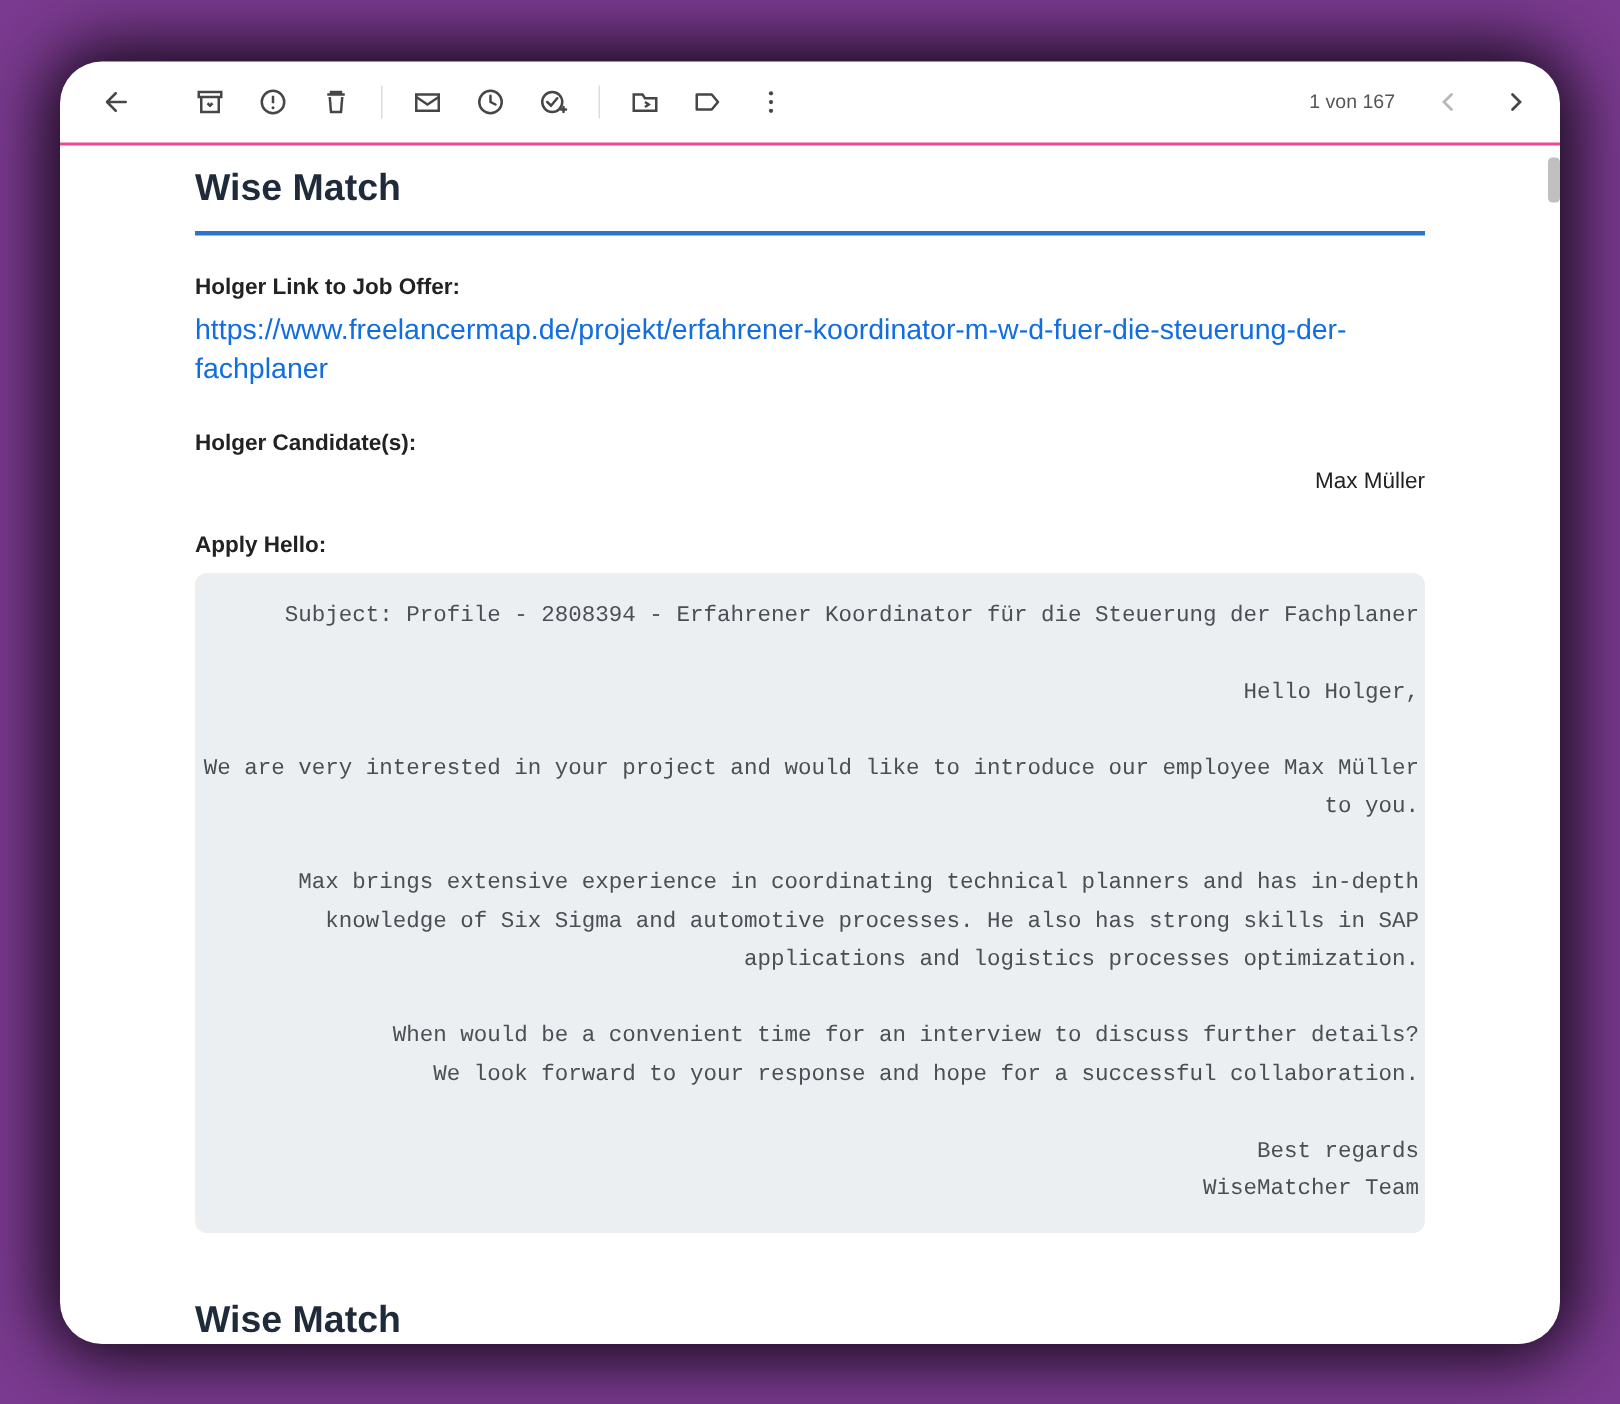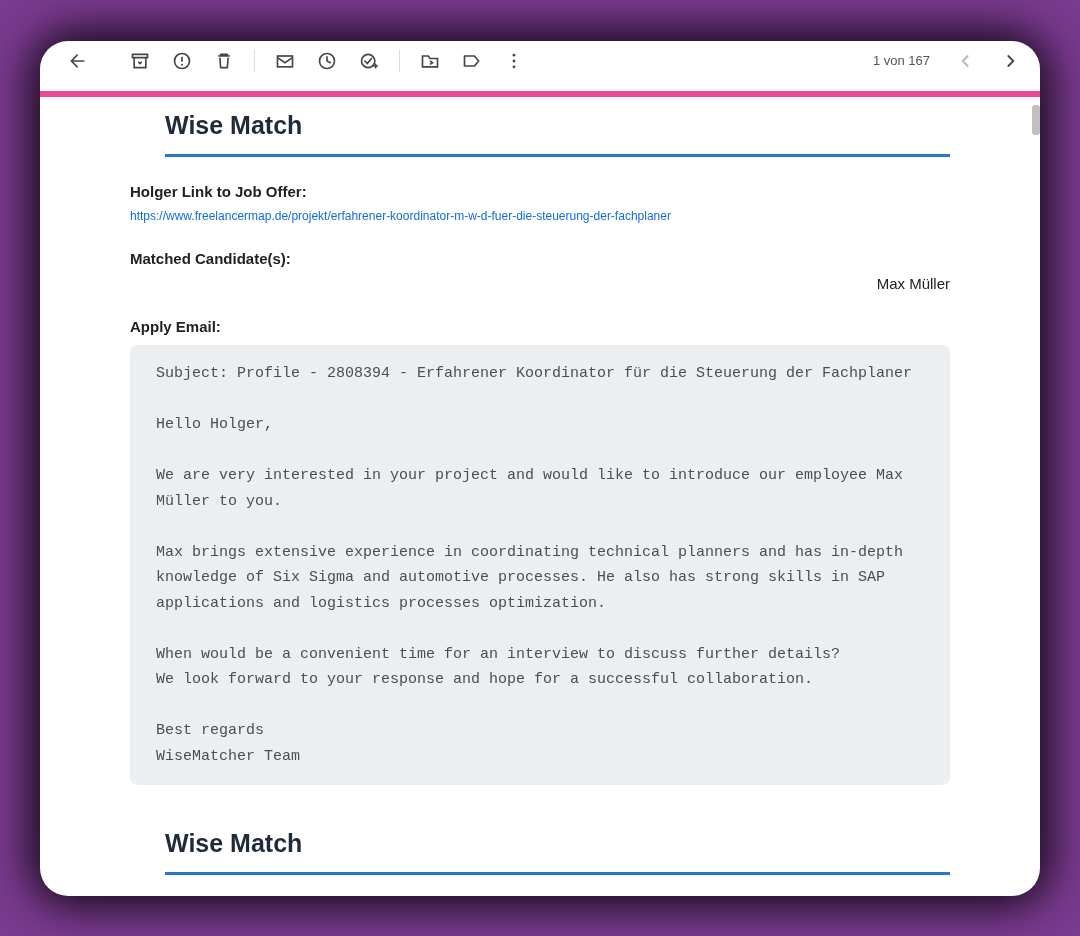--- a/index.html
+++ b/index.html
@@ -31,23 +31,23 @@
     z-index: 1;
     width: 100%;
     height: 100%;
     background: #ffffff;
     border-radius: 28px;
     overflow: hidden;
   }
   .toolbar {
     height: 56px;
     display: flex;
-    align-items: flex-start;
+    align-items: center;
     padding: 0 10px 0 18px;
-    border-bottom: 6px solid #ec4899;
+    border-bottom: 2px solid #ec4899;
   }
   .tb-left { display: flex; align-items: center; gap: 2px; }
   .tb-btn {
     width: 40px; height: 40px;
     display: flex; align-items: center; justify-content: center;
     border-radius: 50%;
     cursor: pointer;
     color: #444746;
   }
   .tb-sep { width: 1px; height: 22px; background: #dcdcdc; margin: 0 8px; }
@@ -74,53 +74,53 @@
   }
   .inner {
     padding: 0 90px 40px 90px;
   }
   .match-title {
     font-size: 25px;
     font-weight: 700;
     color: #1f2b3a;
     padding: 14px 0 14px 0;
     border-bottom: 3px solid #2b77c7;
-    margin-left: 35px;
   }
   .label {
     font-size: 15px;
     font-weight: 700;
     color: #222;
     margin-top: 26px;
   }
   .link {
     display: block;
-    font-size: 12px;
+    font-size: 19px;
     color: #126de0;
     margin-top: 8px;
     text-decoration: none;
     cursor: pointer;
     line-height: 1.4;
   }
   .plain {
     font-size: 15px;
     color: #222;
     margin-top: 8px;
     text-align: right;
   }
   .email-box {
     margin-top: 10px;
     background: #eceff1;
     border-radius: 8px;
-    padding: 16px 26px;
+    padding: 16px 4px;
     font-family: "Courier New", Courier, monospace;
     font-size: 15px;
     color: #4a4f55;
     line-height: 1.7;
     white-space: pre-wrap;
+    text-align: right;
   }
   .second-block { margin-top: 30px; }
   svg { width: 20px; height: 20px; }
 </style>
 </head>
 <body>
 
 <div class="frame-glow">
   <div class="screen">
 
@@ -204,24 +204,24 @@
 
     <div class="content">
       <div class="scrollbar-fake"></div>
       <div class="inner">
 
         <h2 class="match-title">Wise Match</h2>
 
         <div class="label">Holger Link to Job Offer:</div>
         <a class="link">https://www.freelancermap.de/projekt/erfahrener-koordinator-m-w-d-fuer-die-steuerung-der-fachplaner</a>
 
-        <div class="label">Matched Candidate(s):</div>
+        <div class="label">Holger Candidate(s):</div>
         <div class="plain">Max Müller</div>
 
-        <div class="label">Apply Email:</div>
+        <div class="label">Apply Hello:</div>
         <div class="email-box">Subject: Profile - 2808394 - Erfahrener Koordinator für die Steuerung der Fachplaner
 
 Hello Holger,
 
 We are very interested in your project and would like to introduce our employee Max Müller to you.
 
 Max brings extensive experience in coordinating technical planners and has in-depth knowledge of Six Sigma and automotive processes. He also has strong skills in SAP applications and logistics processes optimization.
 
 When would be a convenient time for an interview to discuss further details?
 We look forward to your response and hope for a successful collaboration.

